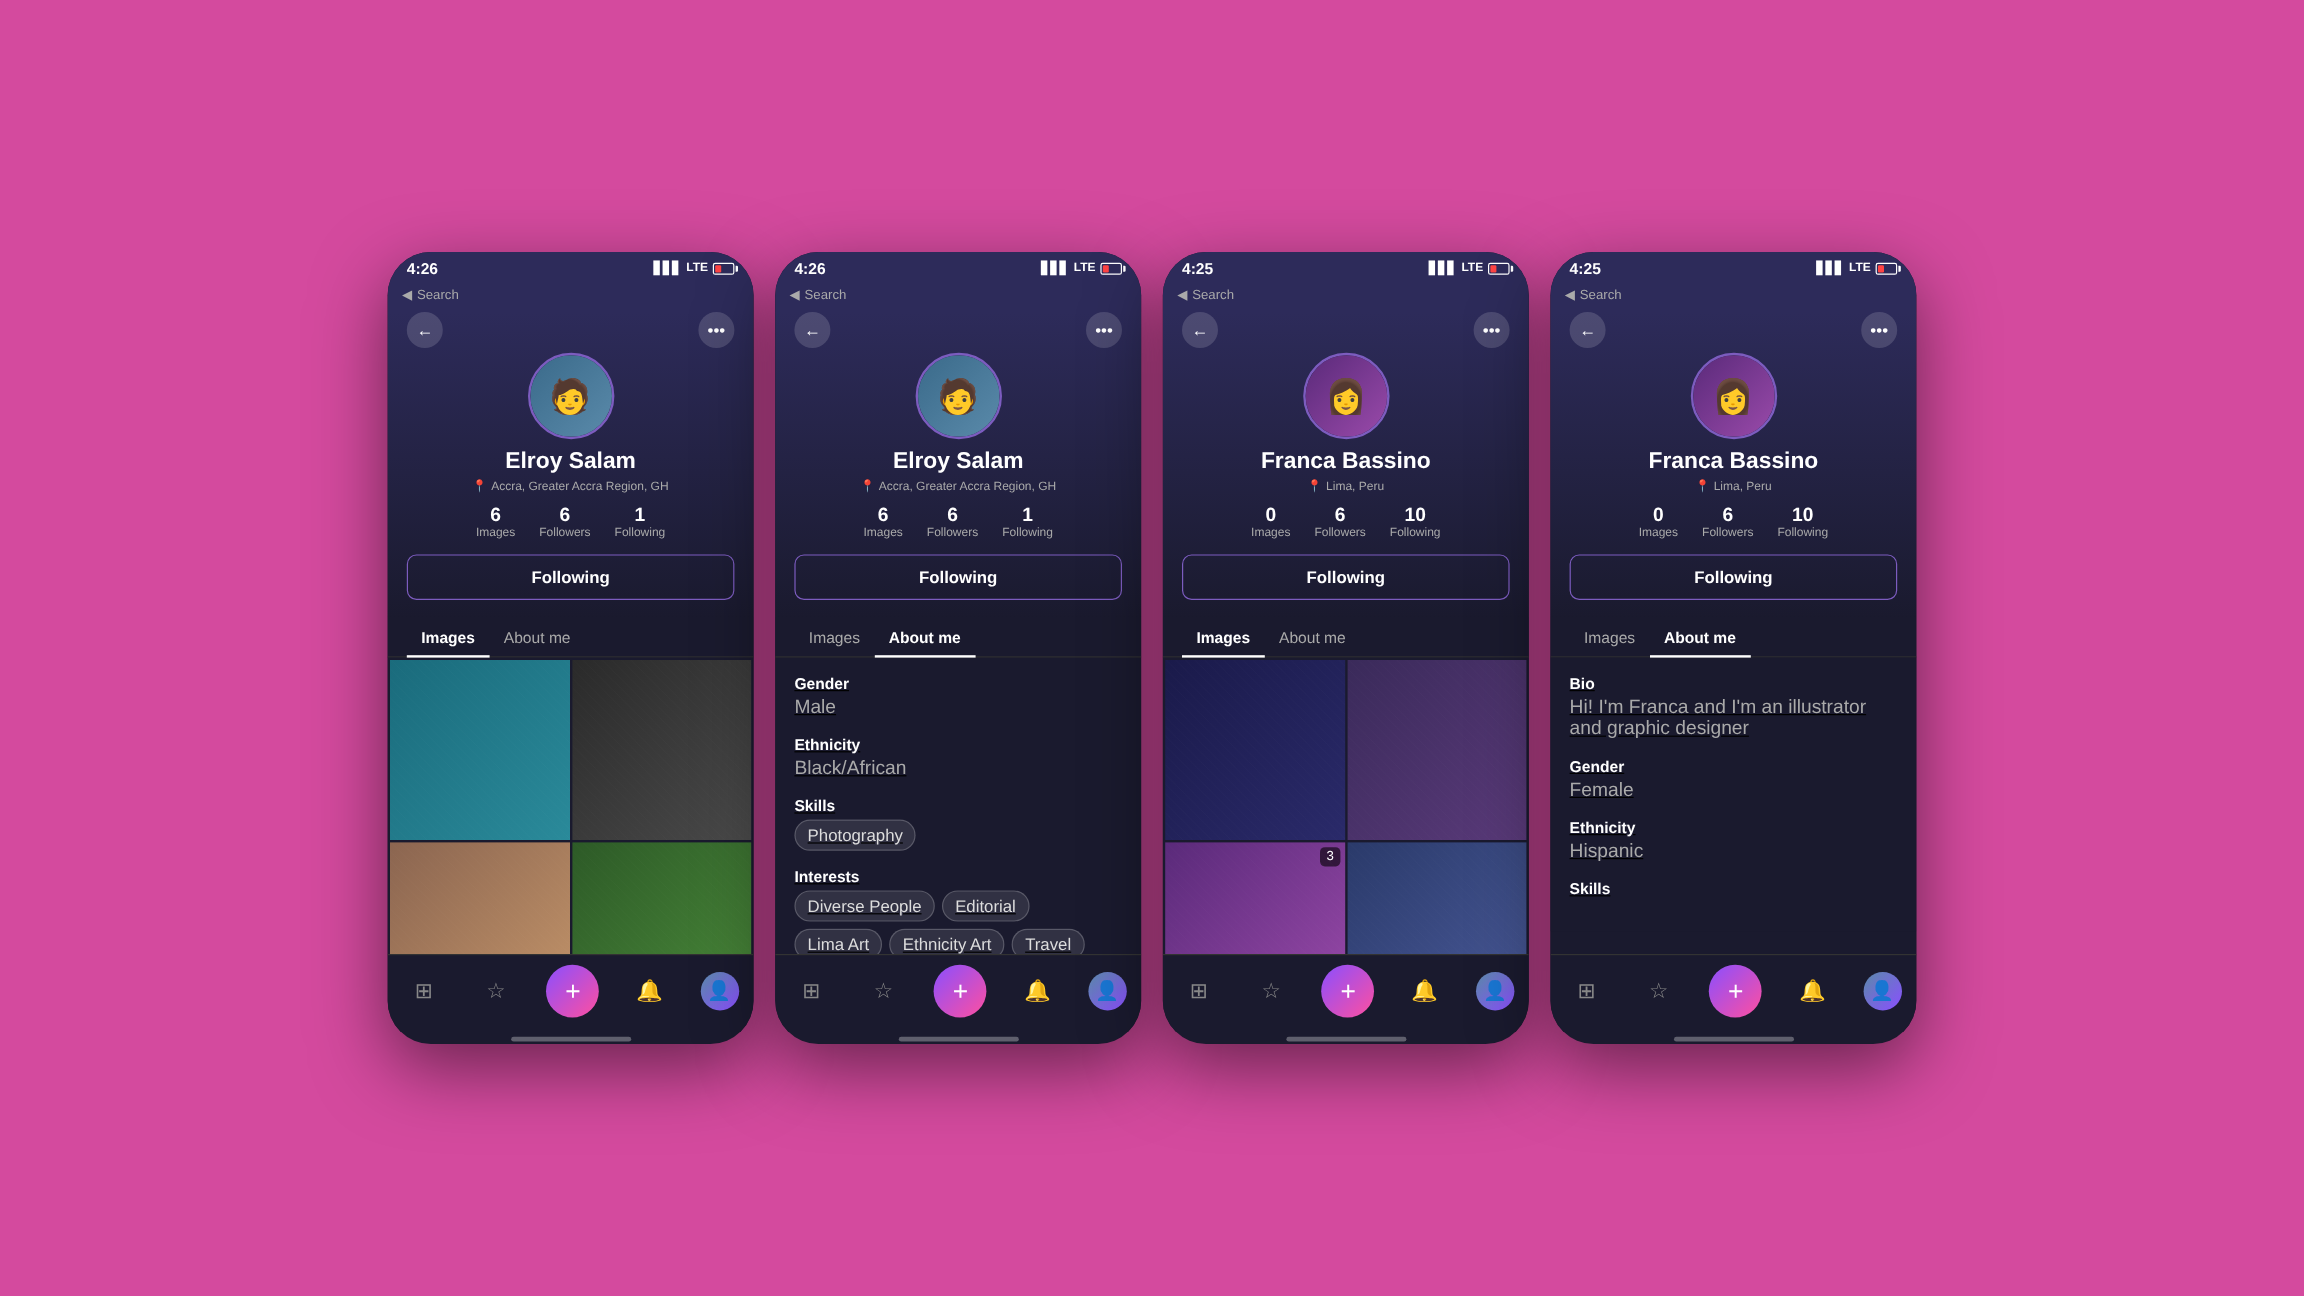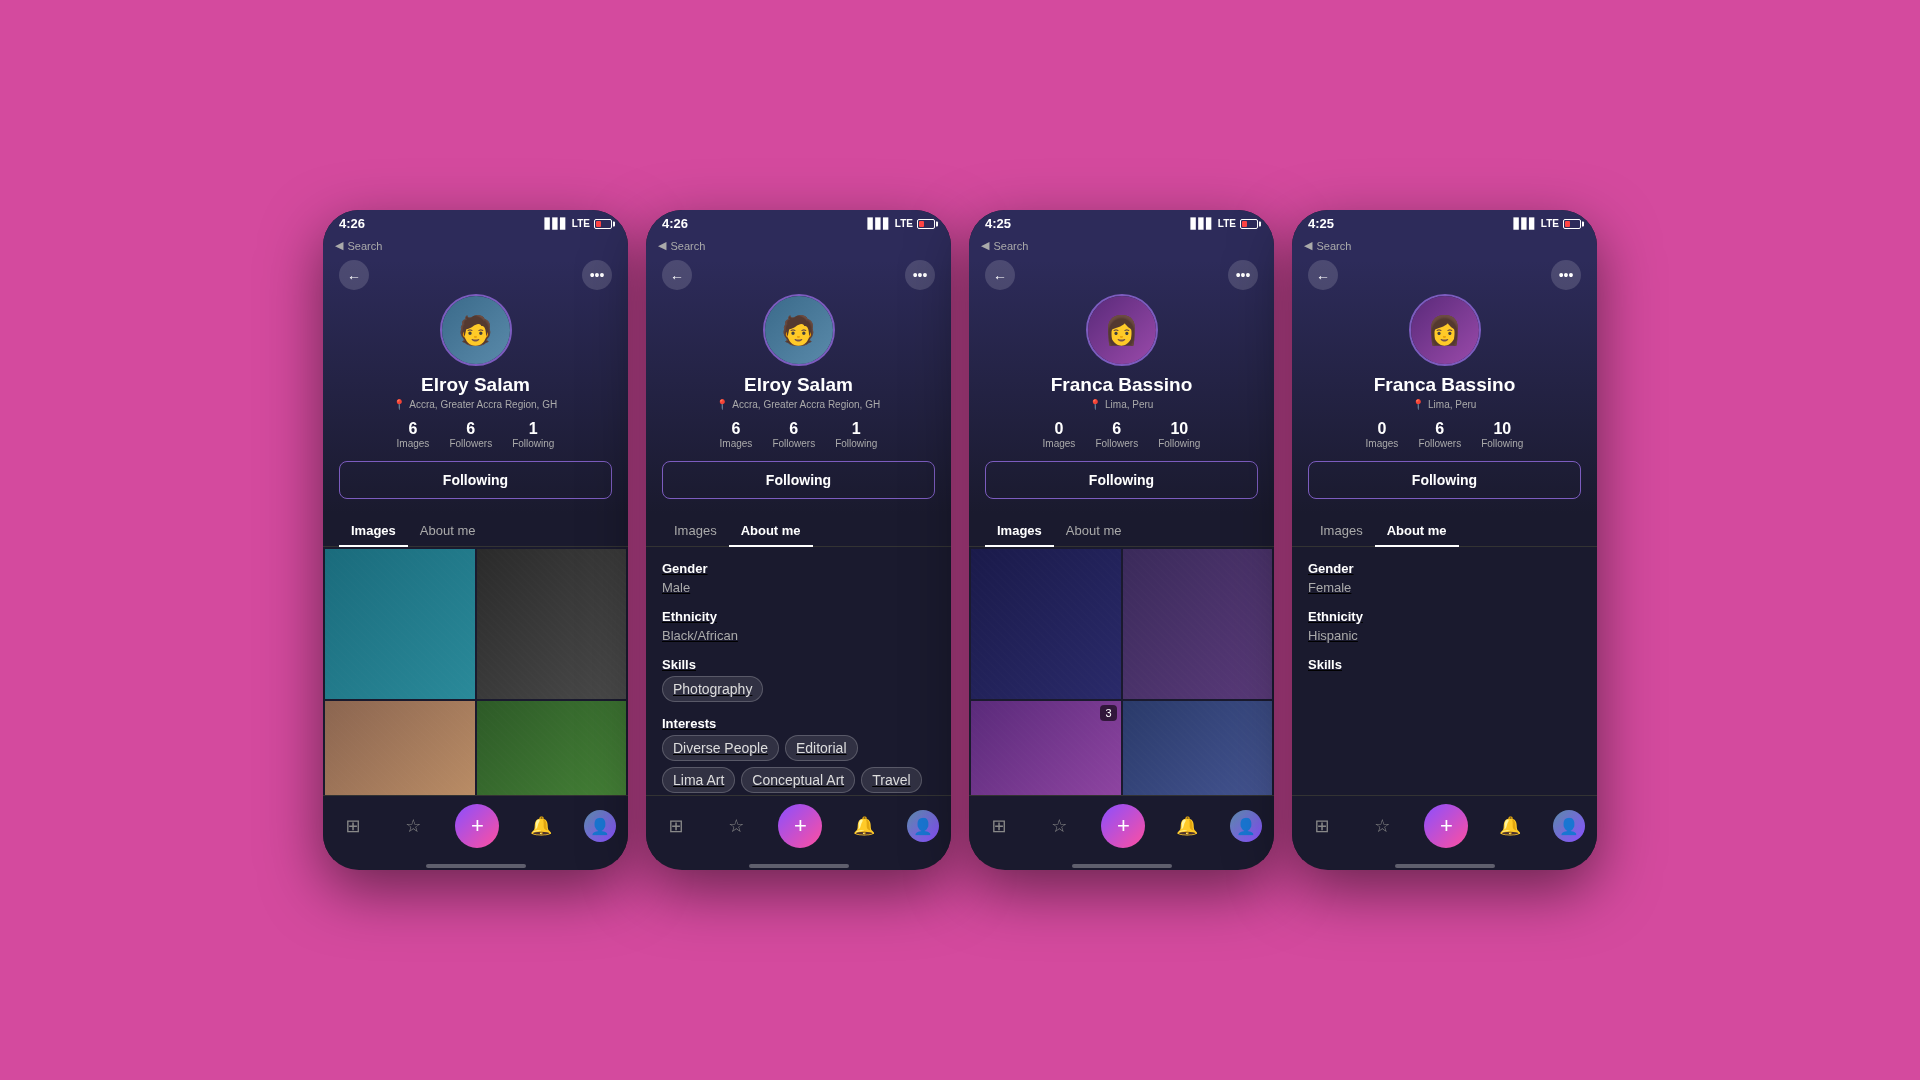--- a/index.html
+++ b/index.html
@@ -218,21 +218,21 @@
       text-decoration: underline;
     }
     .about-label {
       color: #fff;
       font-size: 13px;
       font-weight: 700;
       margin-bottom: 4px;
     }
     .about-value {
       color: #aaa;
-      font-size: 13px;
+      font-size: 16px;
     }
     .tags-row {
       display: flex;
       flex-wrap: wrap;
       gap: 6px;
       margin-top: 4px;
     }
     .tag {
       background: rgba(255,255,255,0.1);
       border: 1px solid rgba(255,255,255,0.2);
@@ -446,21 +446,21 @@
         <div class="tags-row">
           <span class="tag">Photography</span>
         </div>
       </div>
       <div class="about-section">
         <div class="about-label">Interests</div>
         <div class="tags-row">
           <span class="tag">Diverse People</span>
               <span class="tag">Editorial</span>
               <span class="tag">Lima Art</span>
-              <span class="tag">Conceptual Art</span>
+              <span class="tag">Ethnicity Art</span>
               <span class="tag">Travel</span>
         </div>
       </div>
     </div>
       </div>
     <div class="bottom-nav">
       <div class="bottom-nav-item">⊞</div>
       <div class="bottom-nav-item">☆</div>
       <div class="bottom-nav-add">+</div>
       <div class="bottom-nav-item">🔔</div>
@@ -593,20 +593,24 @@
         </div>
       </div>
       <button class="following-btn">Following</button>
     </div>
   <div class="tabs">
         <div class="tab">Images</div>
         <div class="tab active">About me</div>
       </div>
       <div class="content">
         <div class="about-content">
+        <div class="about-section">
+          <div class="about-label">Bio</div>
+          <div class="about-value">Hi! I'm Franca and I'm an illustrator and graphic designer</div>
+        </div>
       <div class="about-section">
         <div class="about-label">Gender</div>
         <div class="about-value">Female</div>
       </div>
       <div class="about-section">
         <div class="about-label">Ethnicity</div>
         <div class="about-value">Hispanic</div>
       </div>
       <div class="about-section">
         <div class="about-label">Skills</div>

